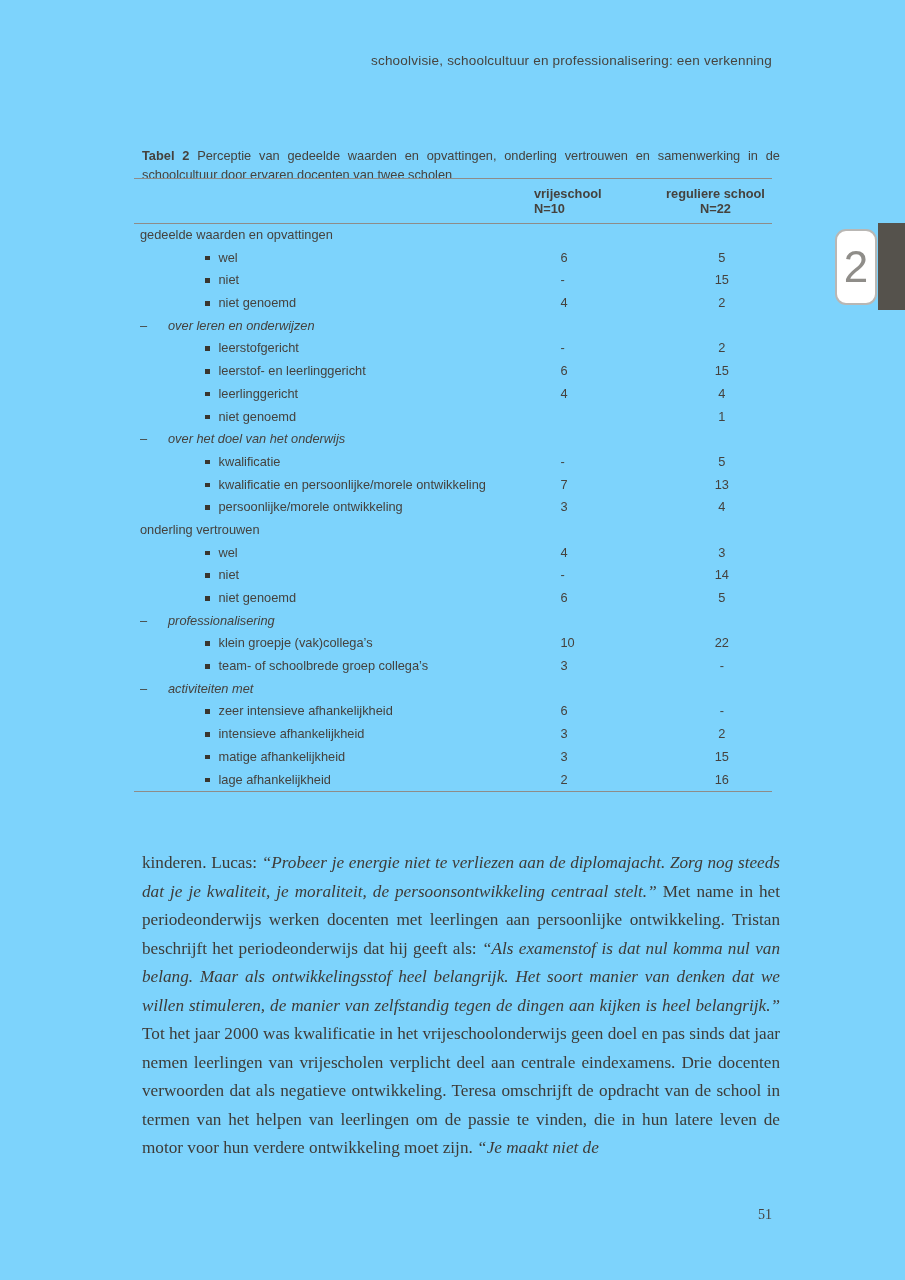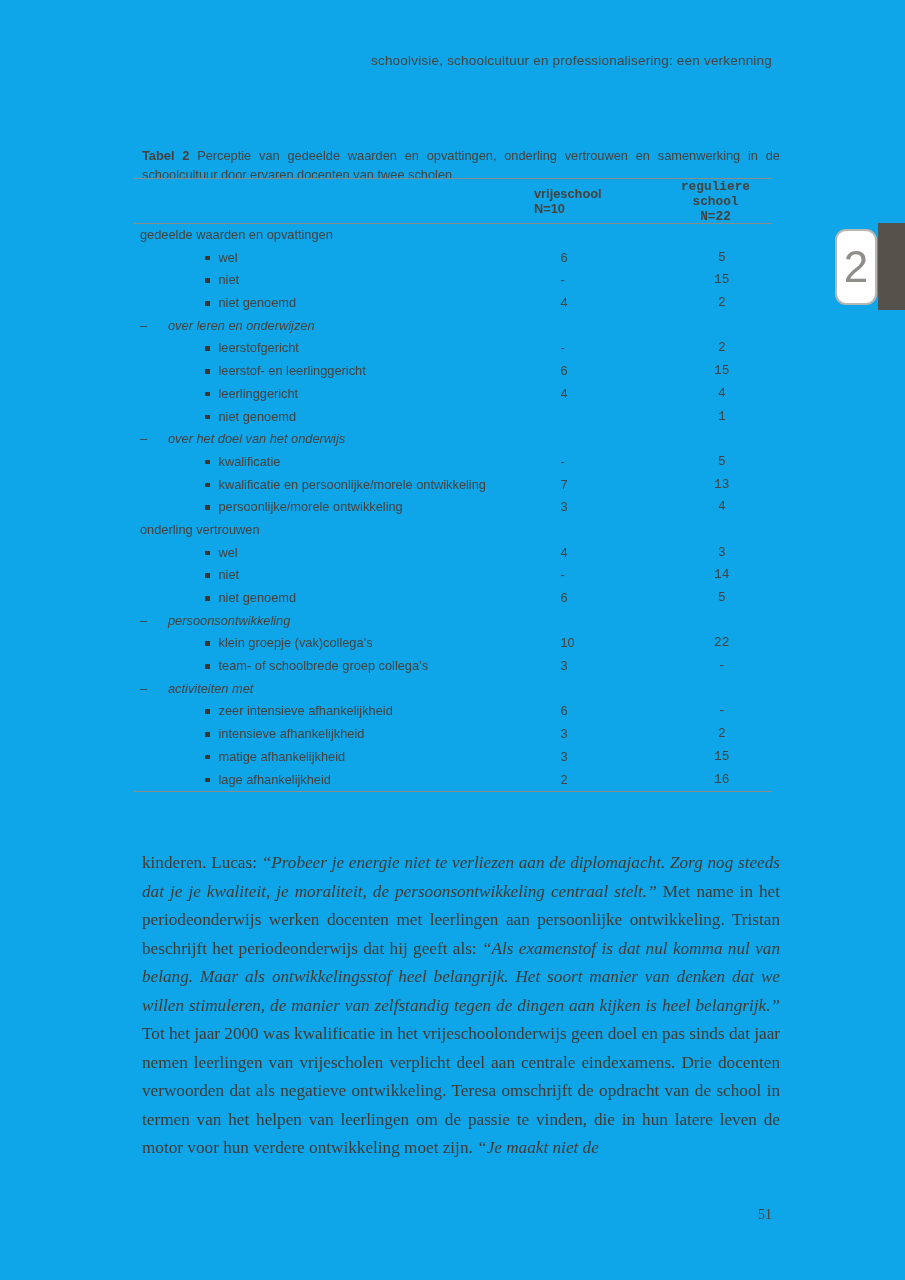--- a/index.html
+++ b/index.html
@@ -1,19 +1,19 @@
 <!DOCTYPE html>
 <html><head>
 <meta charset="utf-8">
 <style>
   html,body{margin:0;padding:0;background:#ffffff;}
   .page{
     position:relative;
     width:905px;height:1280px;
-    background:#0ea5e9;
+    background:#7dd3fc;
     color:#3f3c39;
     font-family:"Liberation Serif", serif;
     overflow:hidden;
   }
   .running-header{
     position:absolute;top:53px;left:134px;width:638px;
     text-align:right;
     font-family:"Liberation Sans", sans-serif;
     font-size:13.5px;color:#47443f;letter-spacing:0.2px;
   }
@@ -54,21 +54,21 @@
     display:flex;height:44px;
     border-bottom:1px solid #8e8c89;
     font-weight:bold;
   }
   .thead .tlabel{width:400px;}
   .thead .tval{
     display:flex;flex-direction:column;justify-content:center;
     text-align:center;line-height:15px;
   }
   .tval.v1{width:125px;text-align:left;}
-  .tval.v2{width:113px;text-align:center;font-family:Liberation Mono, monospace;}
+  .tval.v2{width:113px;text-align:center;}
   .trow{display:flex;height:22.7px;line-height:22.7px;}
   .trow .tlabel{width:400px;white-space:nowrap;overflow:hidden;}
   .trow .tval{height:22.7px;line-height:22.7px;}
   .trow.section .tlabel{padding-left:6px;}
   .trow.sub .tlabel{padding-left:6px;font-style:italic;}
   .trow.sub .dash{display:inline-block;width:28px;font-style:normal;}
   .trow.item .tlabel{padding-left:71px;}
   .bullet{
     display:inline-block;width:4.5px;height:4.5px;
     background:#39362f;margin-right:9px;vertical-align:1.5px;
@@ -193,21 +193,21 @@
           <div class="tlabel"><span class="bullet"></span><span>niet</span></div>
           <div class="tval v1">-</div>
           <div class="tval v2">14</div>
         </div>
         <div class="trow item">
           <div class="tlabel"><span class="bullet"></span><span>niet genoemd</span></div>
           <div class="tval v1">6</div>
           <div class="tval v2">5</div>
         </div>
         <div class="trow sub">
-          <div class="tlabel"><span class="dash">–</span><span>persoonsontwikkeling</span></div>
+          <div class="tlabel"><span class="dash">–</span><span>professionalisering</span></div>
           <div class="tval v1"></div>
           <div class="tval v2"></div>
         </div>
         <div class="trow item">
           <div class="tlabel"><span class="bullet"></span><span>klein groepje (vak)collega’s</span></div>
           <div class="tval v1">10</div>
           <div class="tval v2">22</div>
         </div>
         <div class="trow item">
           <div class="tlabel"><span class="bullet"></span><span>team- of schoolbrede groep collega’s</span></div>

